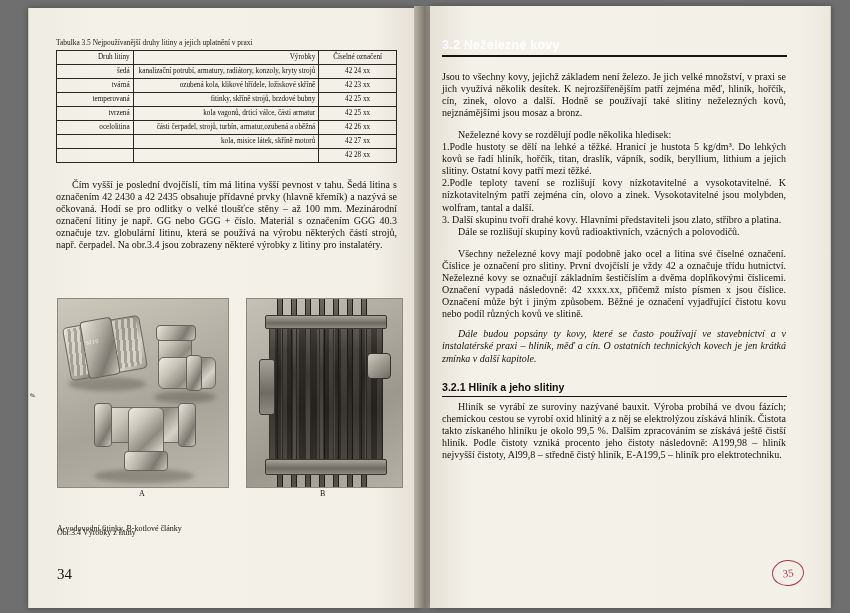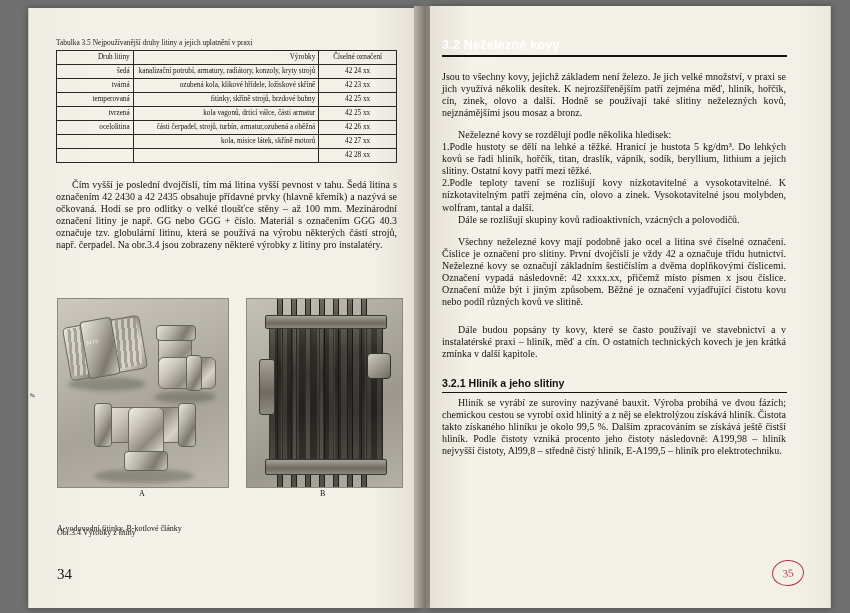--- a/index.html
+++ b/index.html
@@ -252,26 +252,27 @@
     <div class="rule"></div>
 
     <p class="body noind" style="margin-top:14px;width:344px;">Jsou to všechny kovy, jejichž základem není železo. Je jich velké množství, v praxi se jich využívá několik desítek. K nejrozšířenějším patří zejména měď, hliník, hořčík, cín, zinek, olovo a další. Hodně se používají také slitiny neželezných kovů, nejznámějšími jsou mosaz a bronz.</p>
 
     <p class="body" style="margin-top:10px;width:344px;">Neželezné kovy se rozdělují podle několika hledisek:</p>
 
     <p class="body noind" style="width:344px;">1.Podle hustoty se dělí na lehké a těžké. Hranicí je hustota 5 kg/dm³. Do lehkých kovů se řadí hliník, hořčík, titan, draslík, vápník, sodík, beryllium, lithium a jejich slitiny. Ostatní kovy patří mezi těžké.</p>
 
     <p class="body noind" style="width:344px;">2.Podle teploty tavení se rozlišují kovy nízkotavitelné a vysokotavitelné. K nízkotavitelným patří zejména cín, olovo a zinek. Vysokotavitelné jsou molybden, wolfram, tantal a další.</p>
 
+    <p class="body noind" style="width:344px;">3. Další skupinu tvoří drahé kovy. Hlavními představiteli jsou zlato, stříbro a platina.</p>
 
     <p class="body" style="width:344px;">Dále se rozlišují skupiny kovů radioaktivních, vzácných a polovodičů.</p>
 
     <p class="body" style="margin-top:10px;width:344px;">Všechny neželezné kovy mají podobně jako ocel a litina své číselné označení. Číslice je označení pro slitiny. První dvojčíslí je vždy 42 a označuje třídu hutnictví. Neželezné kovy se označují základním šestičíslím a dvěma doplňkovými číslicemi. Označení vypadá následovně: 42 xxxx.xx, přičemž místo písmen x jsou číslice. Označení může být i jiným způsobem. Běžné je označení vyjadřující čistotu kovu nebo podíl různých kovů ve slitině.</p>
 
-    <p class="body" style="margin-top:16px;width:344px;">Dále budou popsány ty kovy, které se často používají ve stavebnictví a v instalatérské praxi – hliník, měď a cín. O ostatních technických kovech je jen krátká zmínka v další kapitole.</p>
+    <p class="body" style="margin-top:8px;width:344px;font-style:italic;">Dále budou popsány ty kovy, které se často používají ve stavebnictví a v instalatérské praxi – hliník, měď a cín. O ostatních technických kovech je jen krátká zmínka v další kapitole.</p>
 
     <div class="h3" style="margin-top:16px;">3.2.1 Hliník a jeho slitiny</div>
     <div class="rule thin"></div>
 
 
     <p class="body" style="margin-top:4px;width:344px;">Hliník se vyrábí ze suroviny nazývané bauxit. Výroba probíhá ve dvou fázích; chemickou cestou se vyrobí oxid hlinitý a z něj se elektrolýzou získává hliník. Čistota takto získaného hliníku je okolo 99,5 %. Dalším zpracováním se získává ještě čistší hliník. Podle čistoty vzniká procento jeho čistoty následovně: A199,98 – hliník nejvyšší čistoty, Al99,8 – středně čistý hliník, E-A199,5 – hliník pro elektrotechniku.</p>
   </div>
 
   <div class="folio-circle" style="left:772px;top:560px;">35</div>
 

